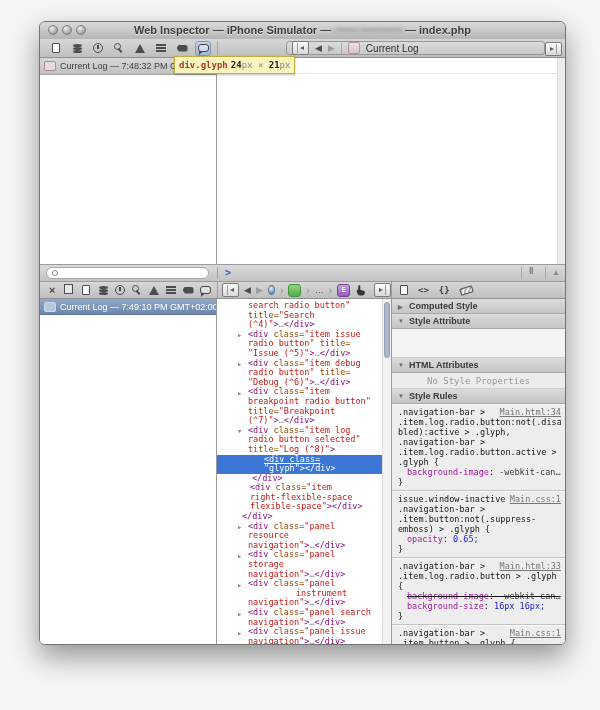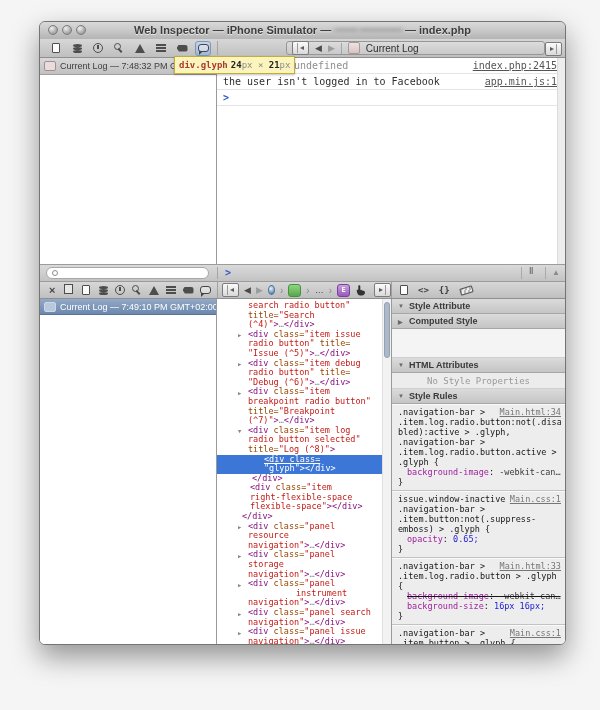--- a/index.html
+++ b/index.html
@@ -182,30 +182,20 @@
     </div>
 
     <div class="topsec">
       <div class="sideT">
         <div class="phead grey">
           <span class="ph-ic"></span>
           <span>Current Log — 7:48:32 PM GMT</span>
         </div>
       </div>
       <div class="consoleT">
-        <div id="console-rows">
-            <div class="crow">
-              <span class="cmsg muted">undefined</span>
-              <span class="clink">index.php:2415</span>
-            </div>
-            <div class="crow">
-              <span class="cmsg">the user isn't logged in to Facebook</span>
-              <span class="clink">app.min.js:1</span>
-            </div>
-          </div>
         <div class="crow">
           <span class="pr">&gt;</span>
         </div>
         <div class="ctrack"></div>
       </div>
       <div class="tooltip">
         <span class="tt-sel">div.glyph</span>
         <span><span class="tt-num">24</span><span class="tt-unit">px</span>
         <span class="tt-unit">×</span>
         <span class="tt-num">21</span><span class="tt-unit">px</span></span>
@@ -410,26 +400,26 @@
             <div class="dline">
               <span class="dtext" style="left: 31px;"><span class="c-str">navigation"</span><span class="c-tag">&gt;</span><span class="c-ell">…</span><span class="c-tag">&lt;/div&gt;</span></span>
             </div>
           </div>
         <div class="dtrack"></div>
         <div class="dthumb"></div>
       </div>
 
       <div class="stylecol">
         <div class="shead">
+          <span class="tri">▶</span>
+            <span class="slabel">Computed Style</span>
+        </div>
+        <div class="shead">
           <span class="tri">▼</span>
             <span class="slabel">Style Attribute</span>
-        </div>
-        <div class="shead">
-          <span class="tri">▶</span>
-            <span class="slabel">Computed Style</span>
         </div>
         <div class="sempty"></div>
         <div class="shead">
           <span class="tri">▼</span>
             <span class="slabel">HTML Attributes</span>
         </div>
         <div class="snp">No Style Properties</div>
         <div class="shead">
           <span class="tri">▼</span>
             <span class="slabel">Style Rules</span>

